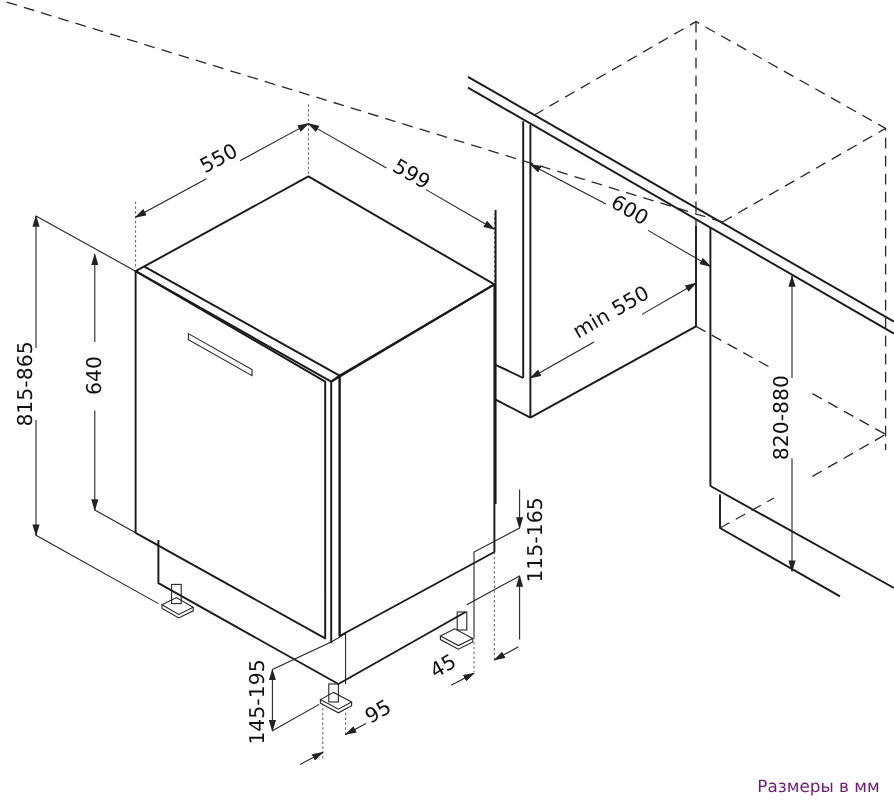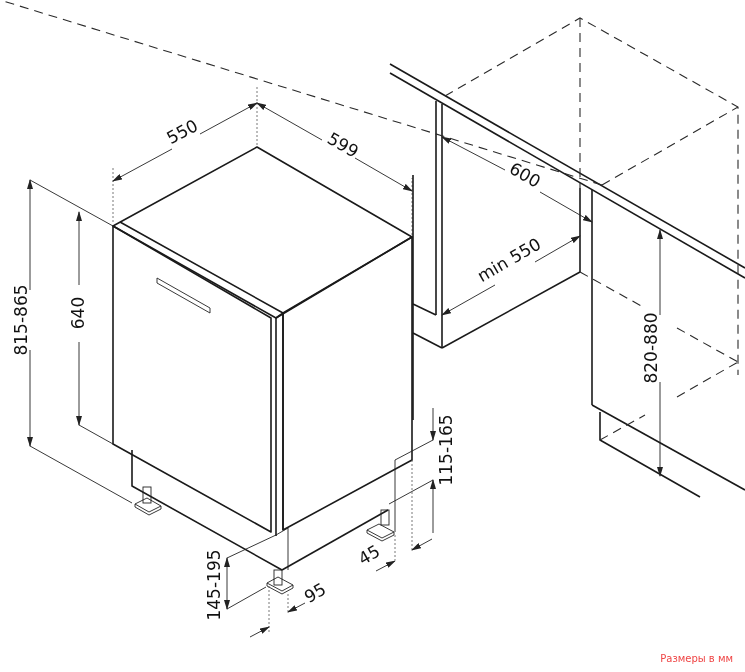--- a/index.html
+++ b/index.html
@@ -5,21 +5,21 @@
     html, body { margin: 0; padding: 0; background: #ffffff; }
     body { width: 745px; height: 672px; overflow: hidden; position: relative; }
     #stage { position: absolute; left: 0; top: 0; width: 745px; height: 672px; }
     svg text { font-family: "DejaVu Sans", "Liberation Sans", sans-serif; fill: #111111; }
     .ln { stroke: #1a1a1a; stroke-width: 1.6; fill: none; stroke-linejoin: round; }
     .ln-thin { stroke: #222222; stroke-width: 0.9; fill: none; }
     .dash { stroke: #2a2a2a; stroke-width: 1.1; fill: none; stroke-dasharray: 9 6; }
     .dim { stroke: #222222; stroke-width: 0.9; fill: none; }
     .ext { stroke: #555555; stroke-width: 0.8; fill: none; stroke-dasharray: 2 2; }
     .dimtext { font-size: 17px; }
-    .caption { position: absolute; right: 12px; bottom: 8px; font-family: "DejaVu Sans", "Liberation Sans", sans-serif; font-size: 10px; color: #ef4444; }
+    .caption { position: absolute; right: 12px; bottom: 8px; font-family: "DejaVu Sans", "Liberation Sans", sans-serif; font-size: 14px; color: #701a75; }
   </style>
 </head>
 <body>
 
 <div id="stage">
 <svg width="745" height="672" viewBox="0 0 745 672" xmlns="http://www.w3.org/2000/svg">
   <defs>
     <marker id="arr" markerWidth="10" markerHeight="6" refX="9" refY="3" orient="auto-start-reverse" markerUnits="userSpaceOnUse">
       <path d="M0,0 L10,3 L0,6 Z" fill="#222"></path>
     </marker>

